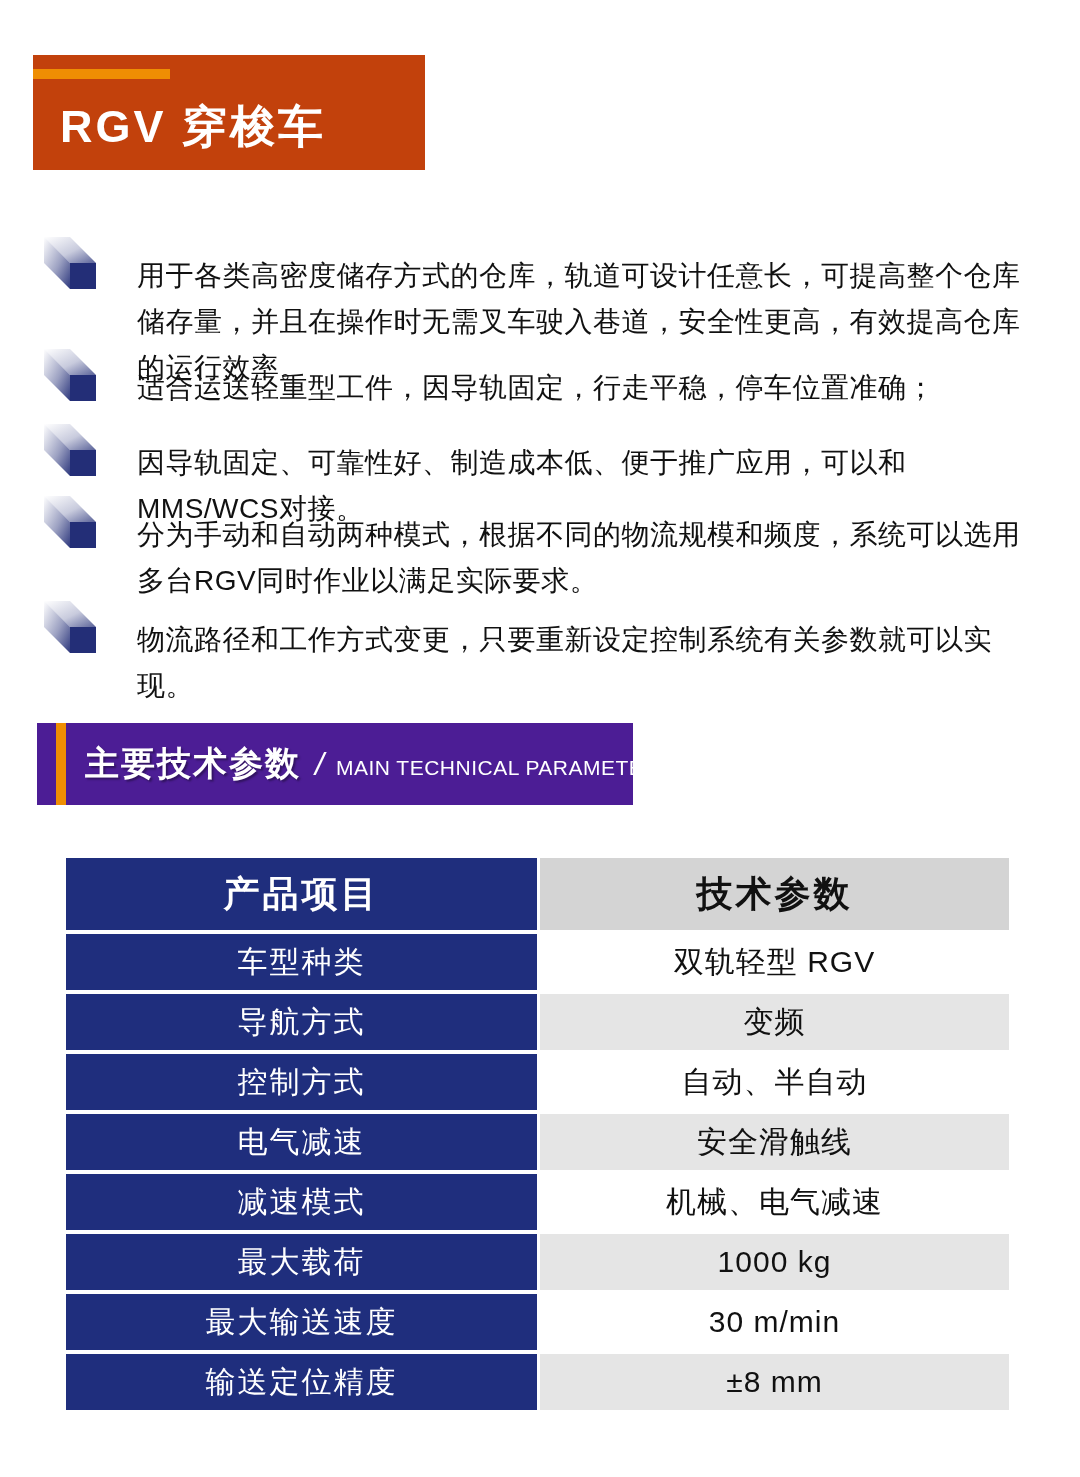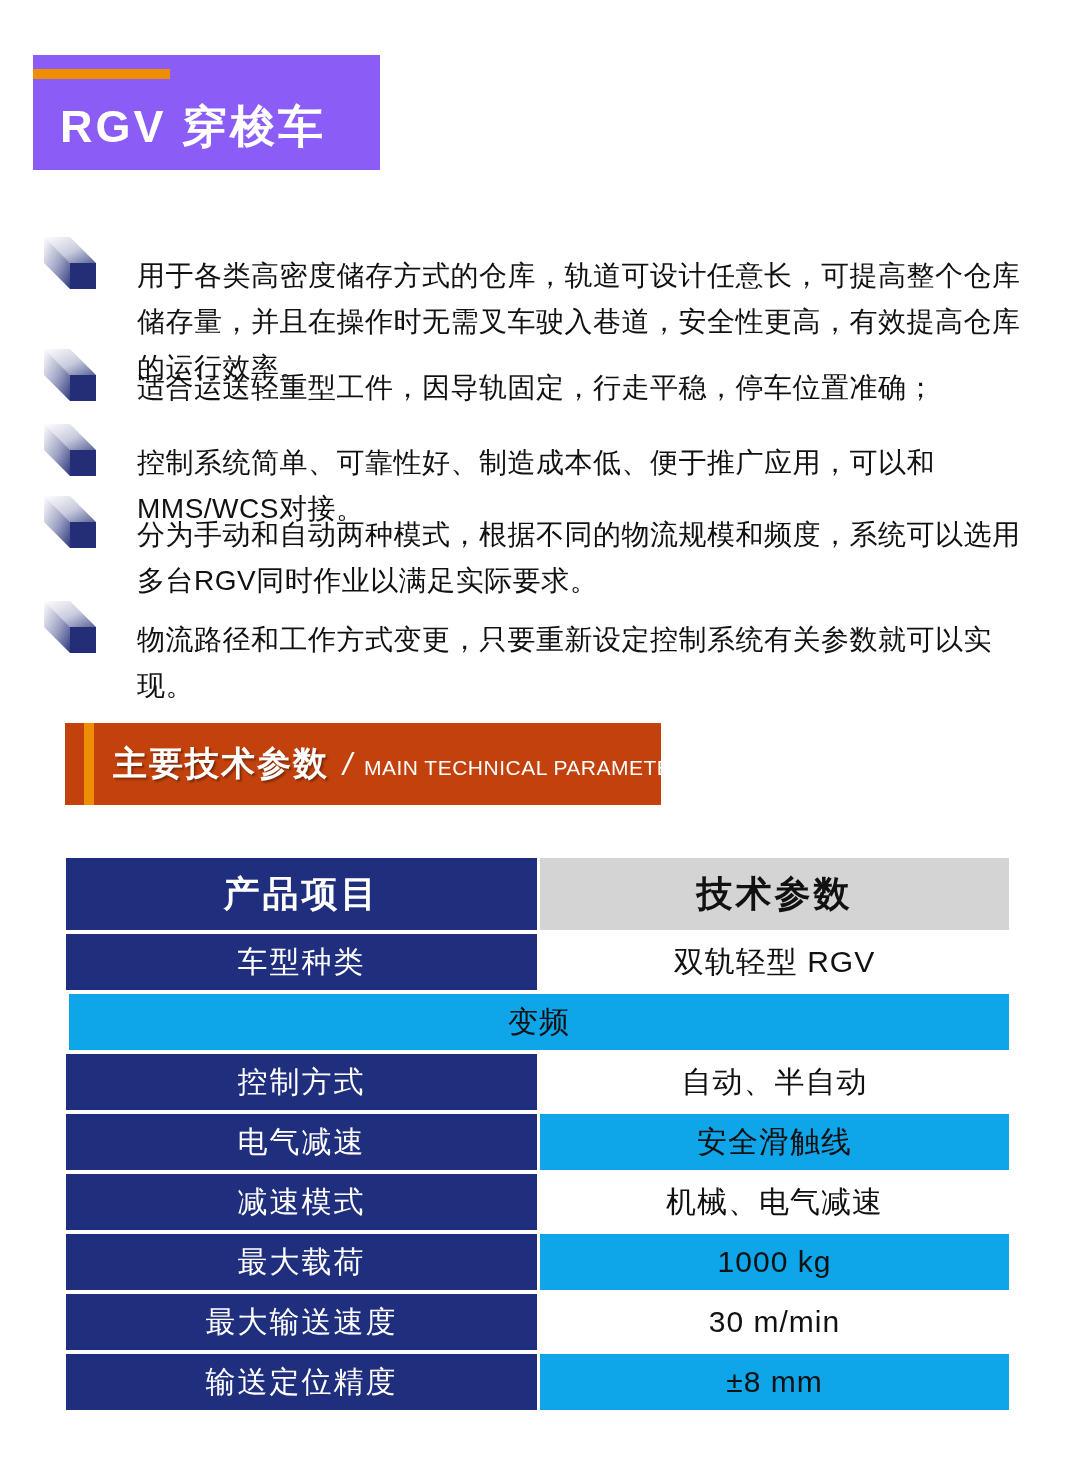--- a/index.html
+++ b/index.html
@@ -12,21 +12,22 @@
     overflow: hidden;
     position: relative;
   }
   .stage { position: relative; width: 1080px; height: 1477px; }
 
   
   .title-block {
     position: absolute;
     left: 33px; top: 55px;
     width: 347px; height: 115px;
-    background: #8b5cf6;
+    background: #c2410c;
+    padding-left: 45px;
   }
   .title-accent {
     position: absolute;
     left: 0; top: 14px;
     width: 137px; height: 10px;
     background: #ef8e03;
   }
   .title-text {
     position: absolute;
     left: 27px; top: 42px;
@@ -59,24 +60,23 @@
     line-height: 46px;
     color: #111111;
     letter-spacing: 0.5px;
   }
 
   
   .section-bar {
     position: absolute;
     left: 37px; top: 723px;
     width: 596px; height: 82px;
-    background: #c2410c;
+    background: #4c1d95;
     display: flex;
     align-items: center;
-    margin-left: 28px;
   }
   .section-stripe {
     position: absolute;
     left: 19px; top: 0;
     width: 10px; height: 82px;
     background: #ef8e03;
   }
   .section-zh {
     margin-left: 48px;
     color: #ffffff;
@@ -117,21 +117,21 @@
     width: 471px;
     background: #1f2e7d;
     color: #ffffff;
   }
   .c-right {
     flex: 1;
     margin-left: 3px;
     background: #ffffff;
     color: #111111;
   }
-  .c-right.alt { background: #0ea5e9; }
+  .c-right.alt { background: #e5e5e5; }
   .thead .c-left {
     font-size: 36px;
     font-weight: bold;
     letter-spacing: 3px;
   }
   .thead .c-right {
     background: #d4d4d4;
     font-size: 36px;
     font-weight: bold;
     letter-spacing: 3px;
@@ -209,21 +209,21 @@
             <stop offset="0" stop-color="#232e77" stop-opacity="0"></stop>
             <stop offset="0.55" stop-color="#232e77" stop-opacity="0.45"></stop>
             <stop offset="1" stop-color="#232e77" stop-opacity="0.95"></stop>
           </linearGradient>
         </defs>
         <polygon points="30,30 56,30 30,4 4,4" fill="url(#beamTop)"></polygon>
         <polygon points="30,30 30,56 4,30 4,4" fill="url(#beamSide)"></polygon>
         <rect x="30" y="30" width="26" height="26" fill="#232e77"></rect>
       </svg>
     </span>
-    <p class="f-text">控制系统简单、可靠性好、制造成本低、便于推广应用，可以和MMS/WCS对接。</p>
+    <p class="f-text">因导轨固定、可靠性好、制造成本低、便于推广应用，可以和MMS/WCS对接。</p>
   </div>
 
   <div class="feature">
     <span class="f-icon">
       <svg width="56" height="56" viewBox="0 0 56 56">
         <defs>
           <linearGradient id="beamTop" x1="0" y1="0" x2="1" y2="1">
             <stop offset="0" stop-color="#232e77" stop-opacity="0"></stop>
             <stop offset="0.55" stop-color="#232e77" stop-opacity="0.25"></stop>
             <stop offset="1" stop-color="#232e77" stop-opacity="0.75"></stop>
@@ -278,20 +278,21 @@
       <div class="cell c-left">产品项目</div>
       <div class="cell c-right">技术参数</div>
     </div>
     <div id="tbody">
   <div class="tr">
     <div class="cell c-left">车型种类</div>
     <div class="cell c-right">双轨轻型 RGV</div>
   </div>
 
   <div class="tr">
+    <div class="cell c-left">导航方式</div>
     <div class="cell c-right alt">变频</div>
   </div>
 
   <div class="tr">
     <div class="cell c-left">控制方式</div>
     <div class="cell c-right">自动、半自动</div>
   </div>
 
   <div class="tr">
     <div class="cell c-left">电气减速</div>

